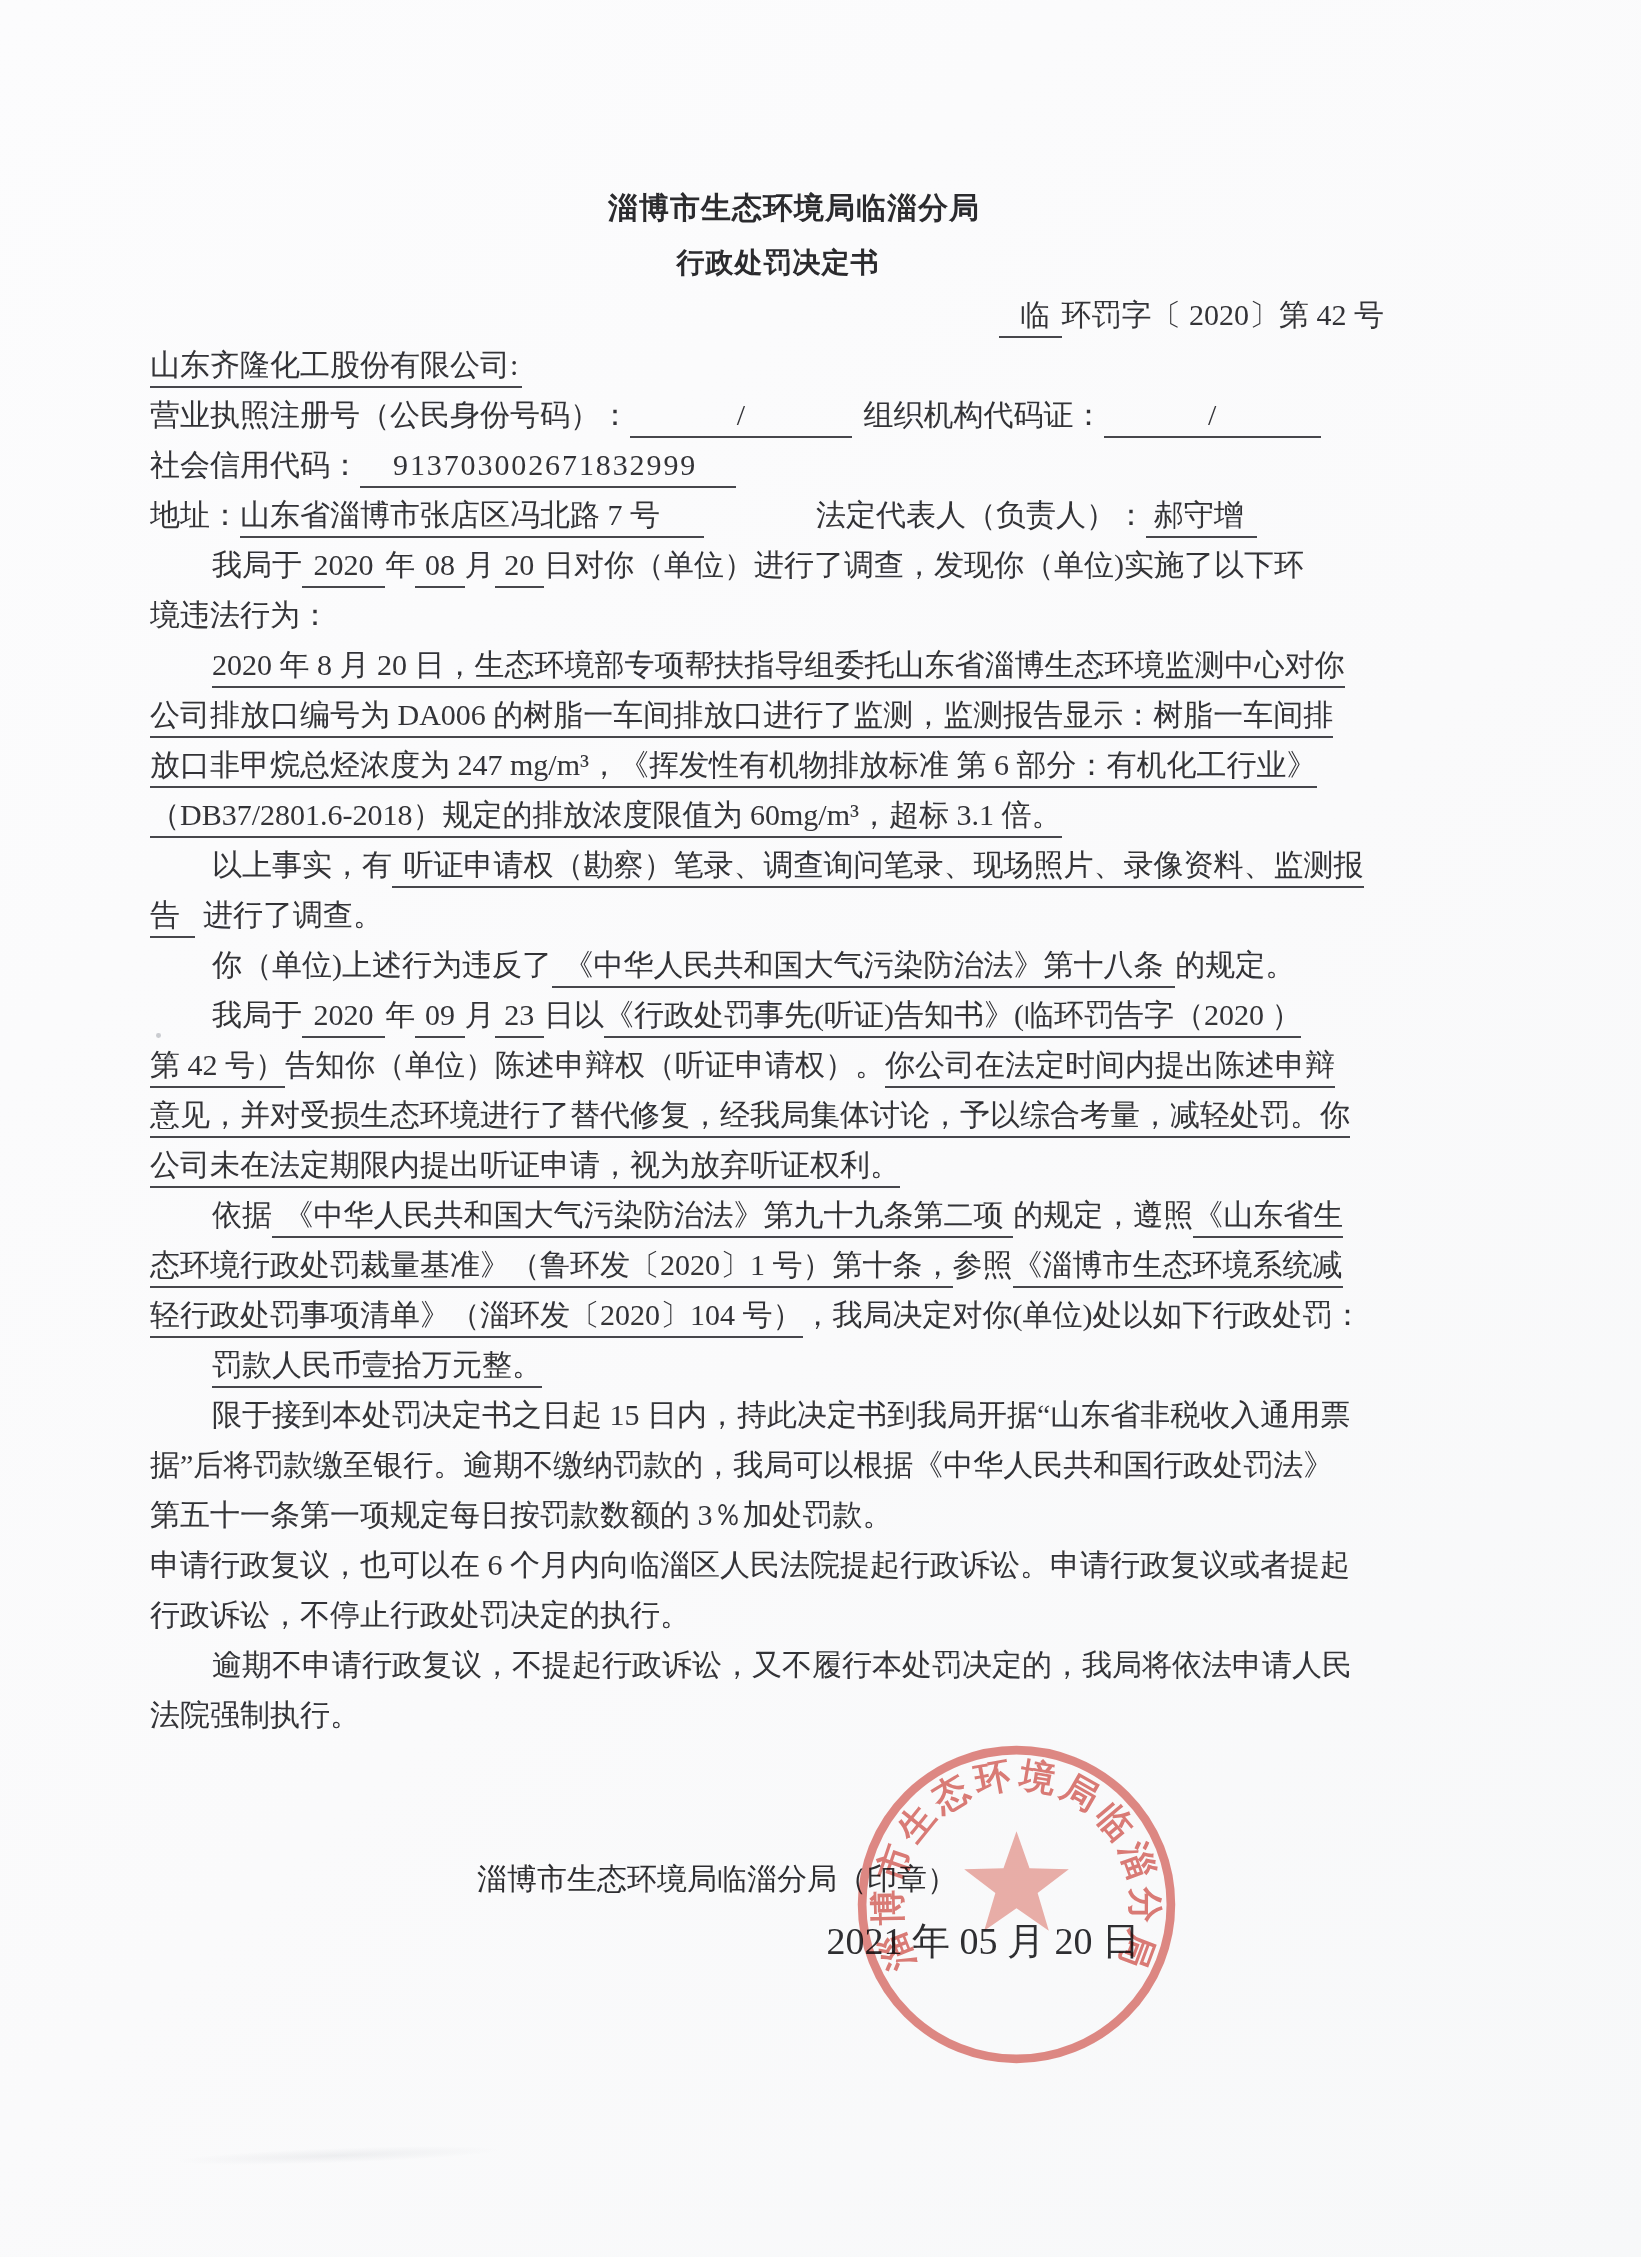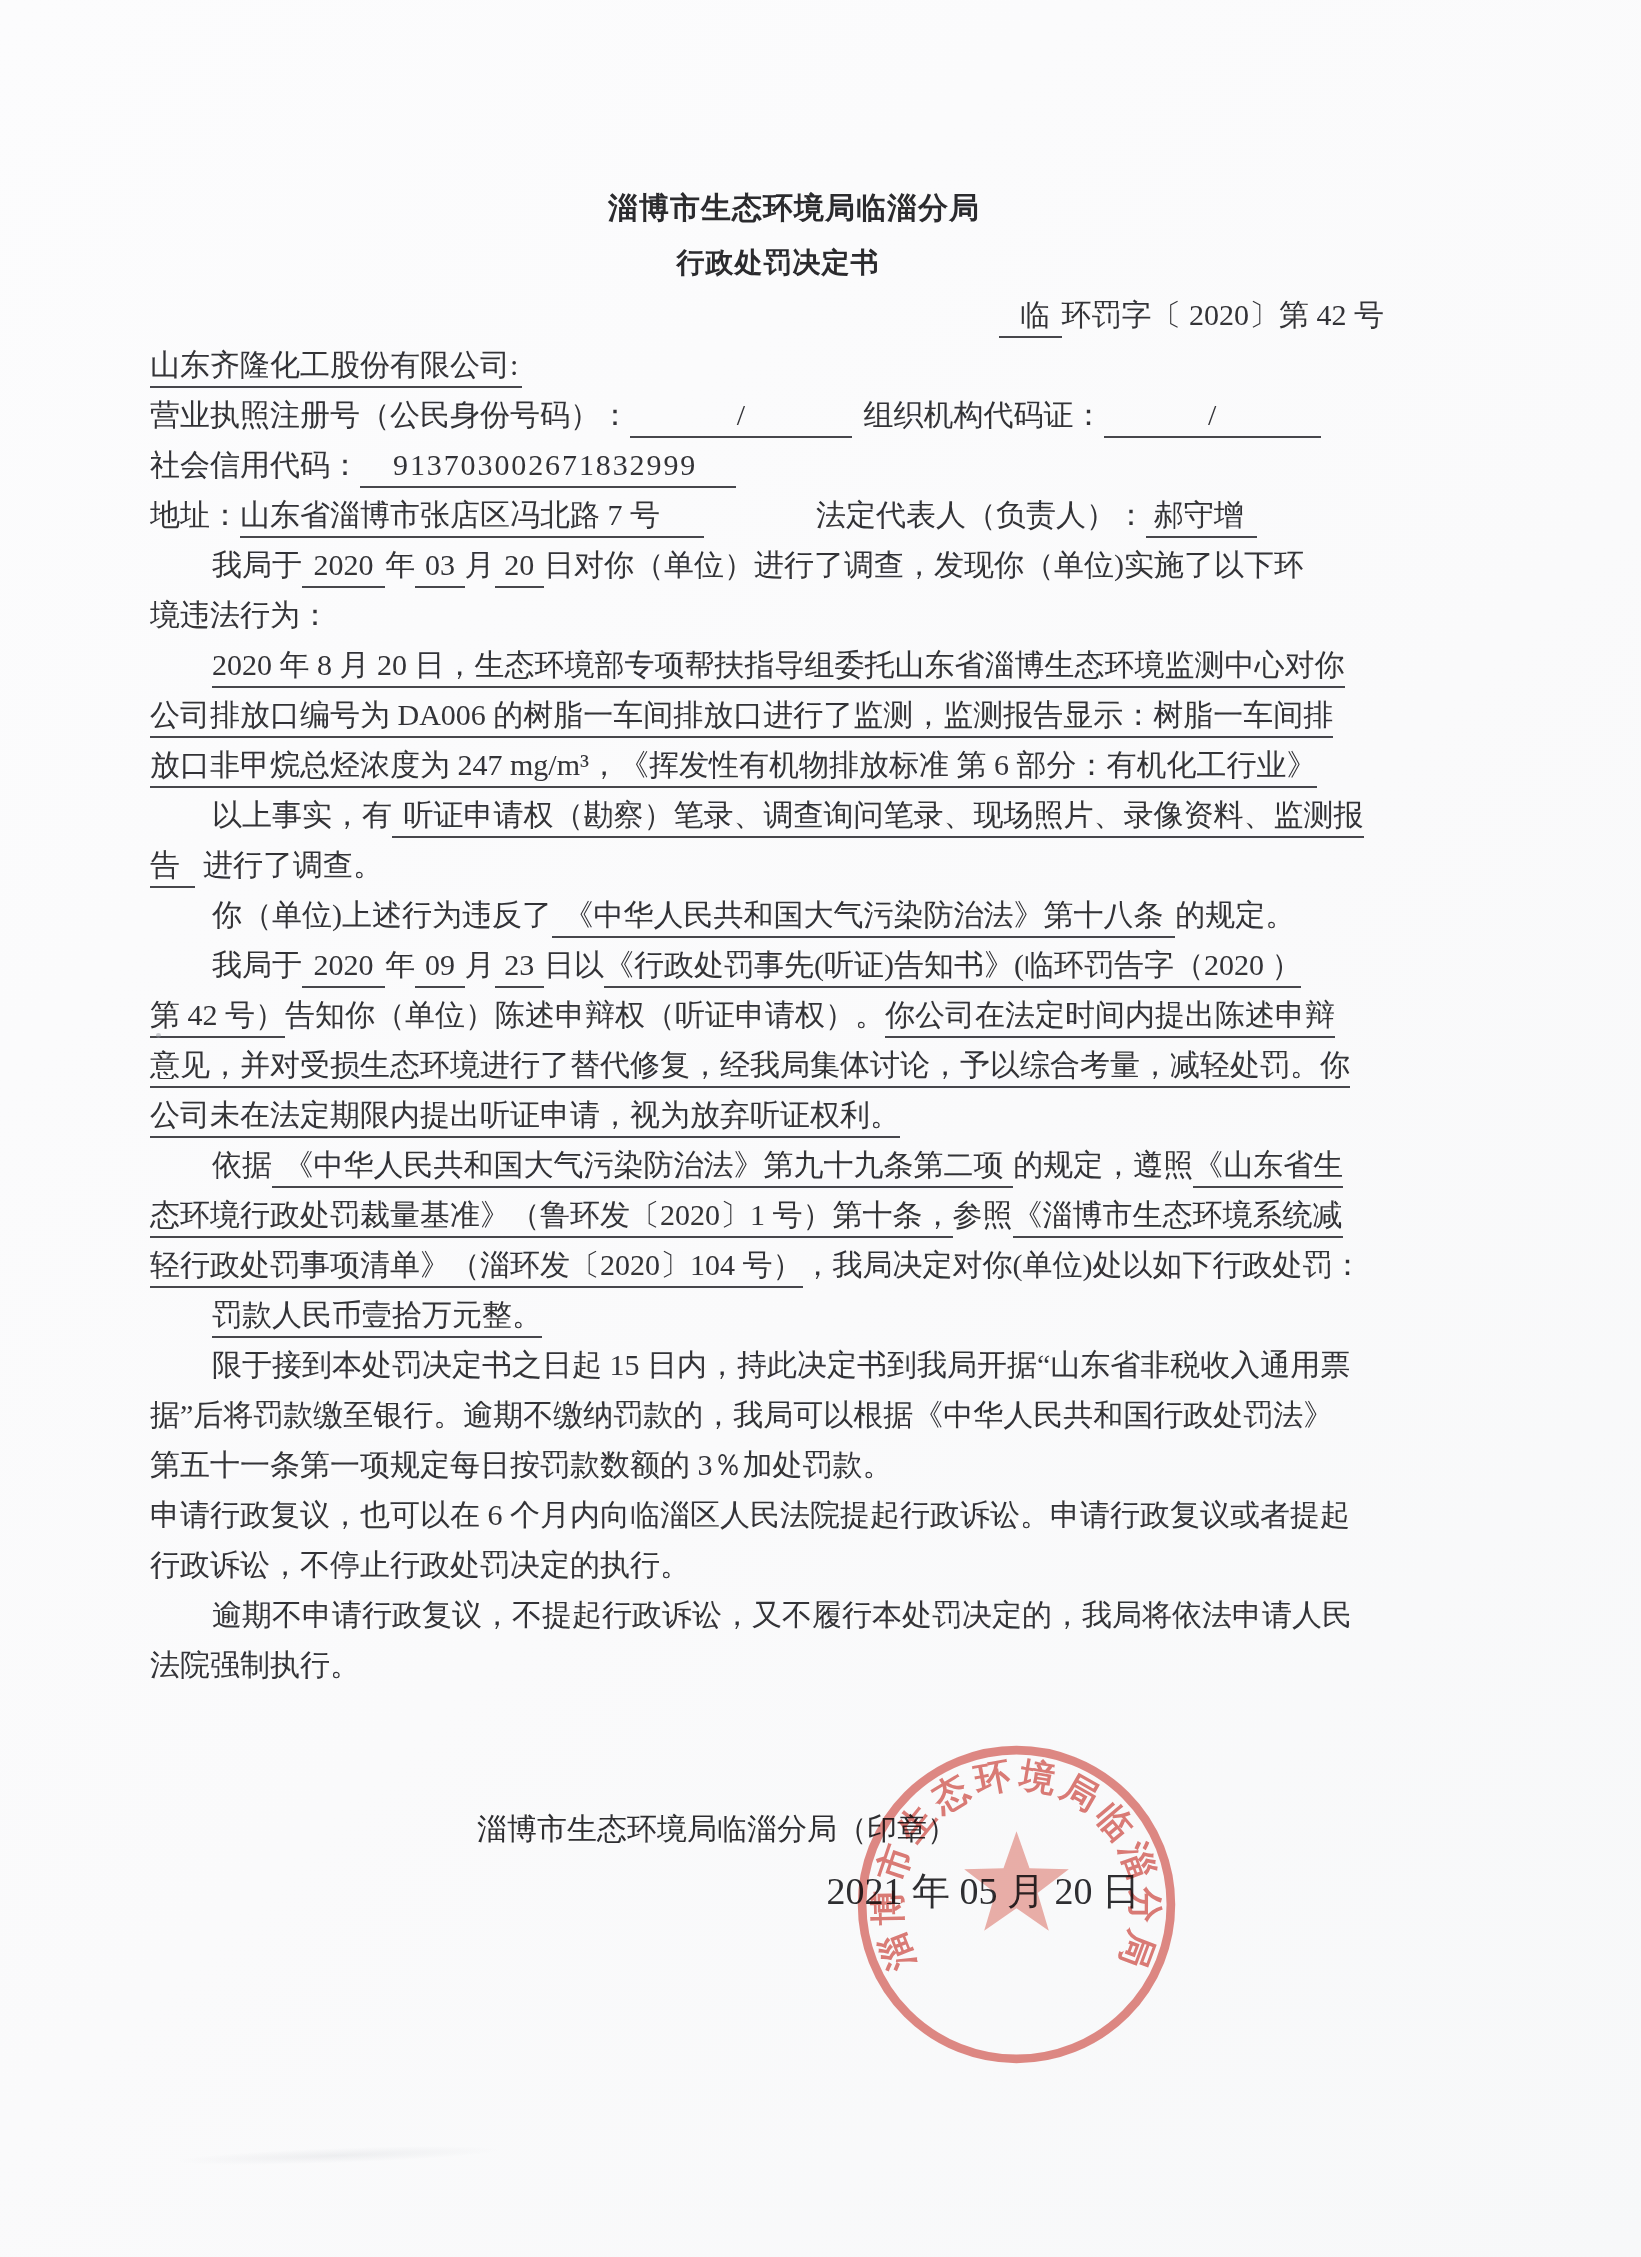--- a/index.html
+++ b/index.html
@@ -59,25 +59,26 @@
 
   <div class="content">
     <div class="title">淄博市生态环境局临淄分局</div>
     <div class="subtitle">行政处罚决定书</div>
     <div class="lines">
         <div class="line docno"><span class="u" style="padding-left: 21px; padding-right: 11.6px;">临</span><span> 环罚字〔 2020〕第 42 号</span></div>
         <div class="line"><span class="u" style="padding-right: 3.9px;">山东齐隆化工股份有限公司:</span></div>
         <div class="line"><span>营业执照注册号（公民身份号码）：</span><span class="u" style="width: 222px; text-align: center;">/</span><span style="padding-left: 11.6px;">组织机构代码证：</span><span class="u" style="width: 217px; text-align: center;">/</span></div>
         <div class="line"><span>社会信用代码：</span><span class="u" style="padding-left: 33px; padding-right: 39px; letter-spacing: 1.9px;">913703002671832999</span></div>
         <div class="line"><span>地址：</span><span class="u" style="padding-right: 44px;">山东省淄博市张店区冯北路 7 号</span><span style="width: 112px; text-align: center;"></span><span>法定代表人（负责人）：</span><span class="u" style="padding-left: 7.7px; padding-right: 13.5px;">郝守增</span></div>
-        <div class="line indent"><span>我局于</span><span class="u" style="padding-left: 11.6px; padding-right: 11.6px;">2020</span><span>年</span><span class="u" style="padding-left: 9.7px; padding-right: 9.7px;">03</span><span>月</span><span class="u" style="padding-left: 9.7px; padding-right: 9.7px;">20</span><span>日对你（单位）进行了调查，发现你（单位)实施了以下环</span></div>
+        <div class="line indent"><span>我局于</span><span class="u" style="padding-left: 11.6px; padding-right: 11.6px;">2020</span><span>年</span><span class="u" style="padding-left: 9.7px; padding-right: 9.7px;">08</span><span>月</span><span class="u" style="padding-left: 9.7px; padding-right: 9.7px;">20</span><span>日对你（单位）进行了调查，发现你（单位)实施了以下环</span></div>
         <div class="line"><span>境违法行为：</span></div>
         <div class="line indent"><span class="u">2020 年 8 月 20 日，生态环境部专项帮扶指导组委托山东省淄博生态环境监测中心对你</span></div>
         <div class="line"><span class="u">公司排放口编号为 DA006 的树脂一车间排放口进行了监测，监测报告显示：树脂一车间排</span></div>
         <div class="line"><span class="u">放口非甲烷总烃浓度为 247 mg/m³，《挥发性有机物排放标准 第 6 部分：有机化工行业》</span></div>
+        <div class="line"><span class="u">（DB37/2801.6-2018）规定的排放浓度限值为 60mg/m³，超标 3.1 倍。</span></div>
         <div class="line indent"><span>以上事实，有</span><span class="u" style="padding-left: 11.6px;">听证申请权（勘察）笔录、调查询问笔录、现场照片、录像资料、监测报</span></div>
         <div class="line"><span class="u" style="padding-right: 15.4px;">告</span><span style="padding-left: 7.7px;">进行了调查。</span></div>
         <div class="line indent"><span>你（单位)上述行为违反了</span><span class="u" style="padding-left: 11.6px; padding-right: 11.6px;">《中华人民共和国大气污染防治法》第十八条</span><span>的规定。</span></div>
         <div class="line indent"><span>我局于</span><span class="u" style="padding-left: 11.6px; padding-right: 11.6px;">2020</span><span>年</span><span class="u" style="padding-left: 9.7px; padding-right: 9.7px;">09</span><span>月</span><span class="u" style="padding-left: 9.7px; padding-right: 9.7px;">23</span><span>日以</span><span class="u">《行政处罚事先(听证)告知书》(临环罚告字（2020 ）</span></div>
         <div class="line"><span class="u">第 42 号）</span><span>告知你（单位）陈述申辩权（听证申请权）。</span><span class="u">你公司在法定时间内提出陈述申辩</span></div>
         <div class="line"><span class="u">意见，并对受损生态环境进行了替代修复，经我局集体讨论，予以综合考量，减轻处罚。你</span></div>
         <div class="line"><span class="u">公司未在法定期限内提出听证申请，视为放弃听证权利。</span></div>
         <div class="line indent"><span>依据</span><span class="u" style="padding-left: 11.6px; padding-right: 9.7px;">《中华人民共和国大气污染防治法》第九十九条第二项</span><span>的规定，遵照</span><span class="u">《山东省生</span></div>
         <div class="line"><span class="u">态环境行政处罚裁量基准》（鲁环发〔2020〕1 号）第十条，</span><span>参照</span><span class="u">《淄博市生态环境系统减</span></div>
         <div class="line"><span class="u">轻行政处罚事项清单》（淄环发〔2020〕104 号）</span><span>，我局决定对你(单位)处以如下行政处罚：</span></div>

